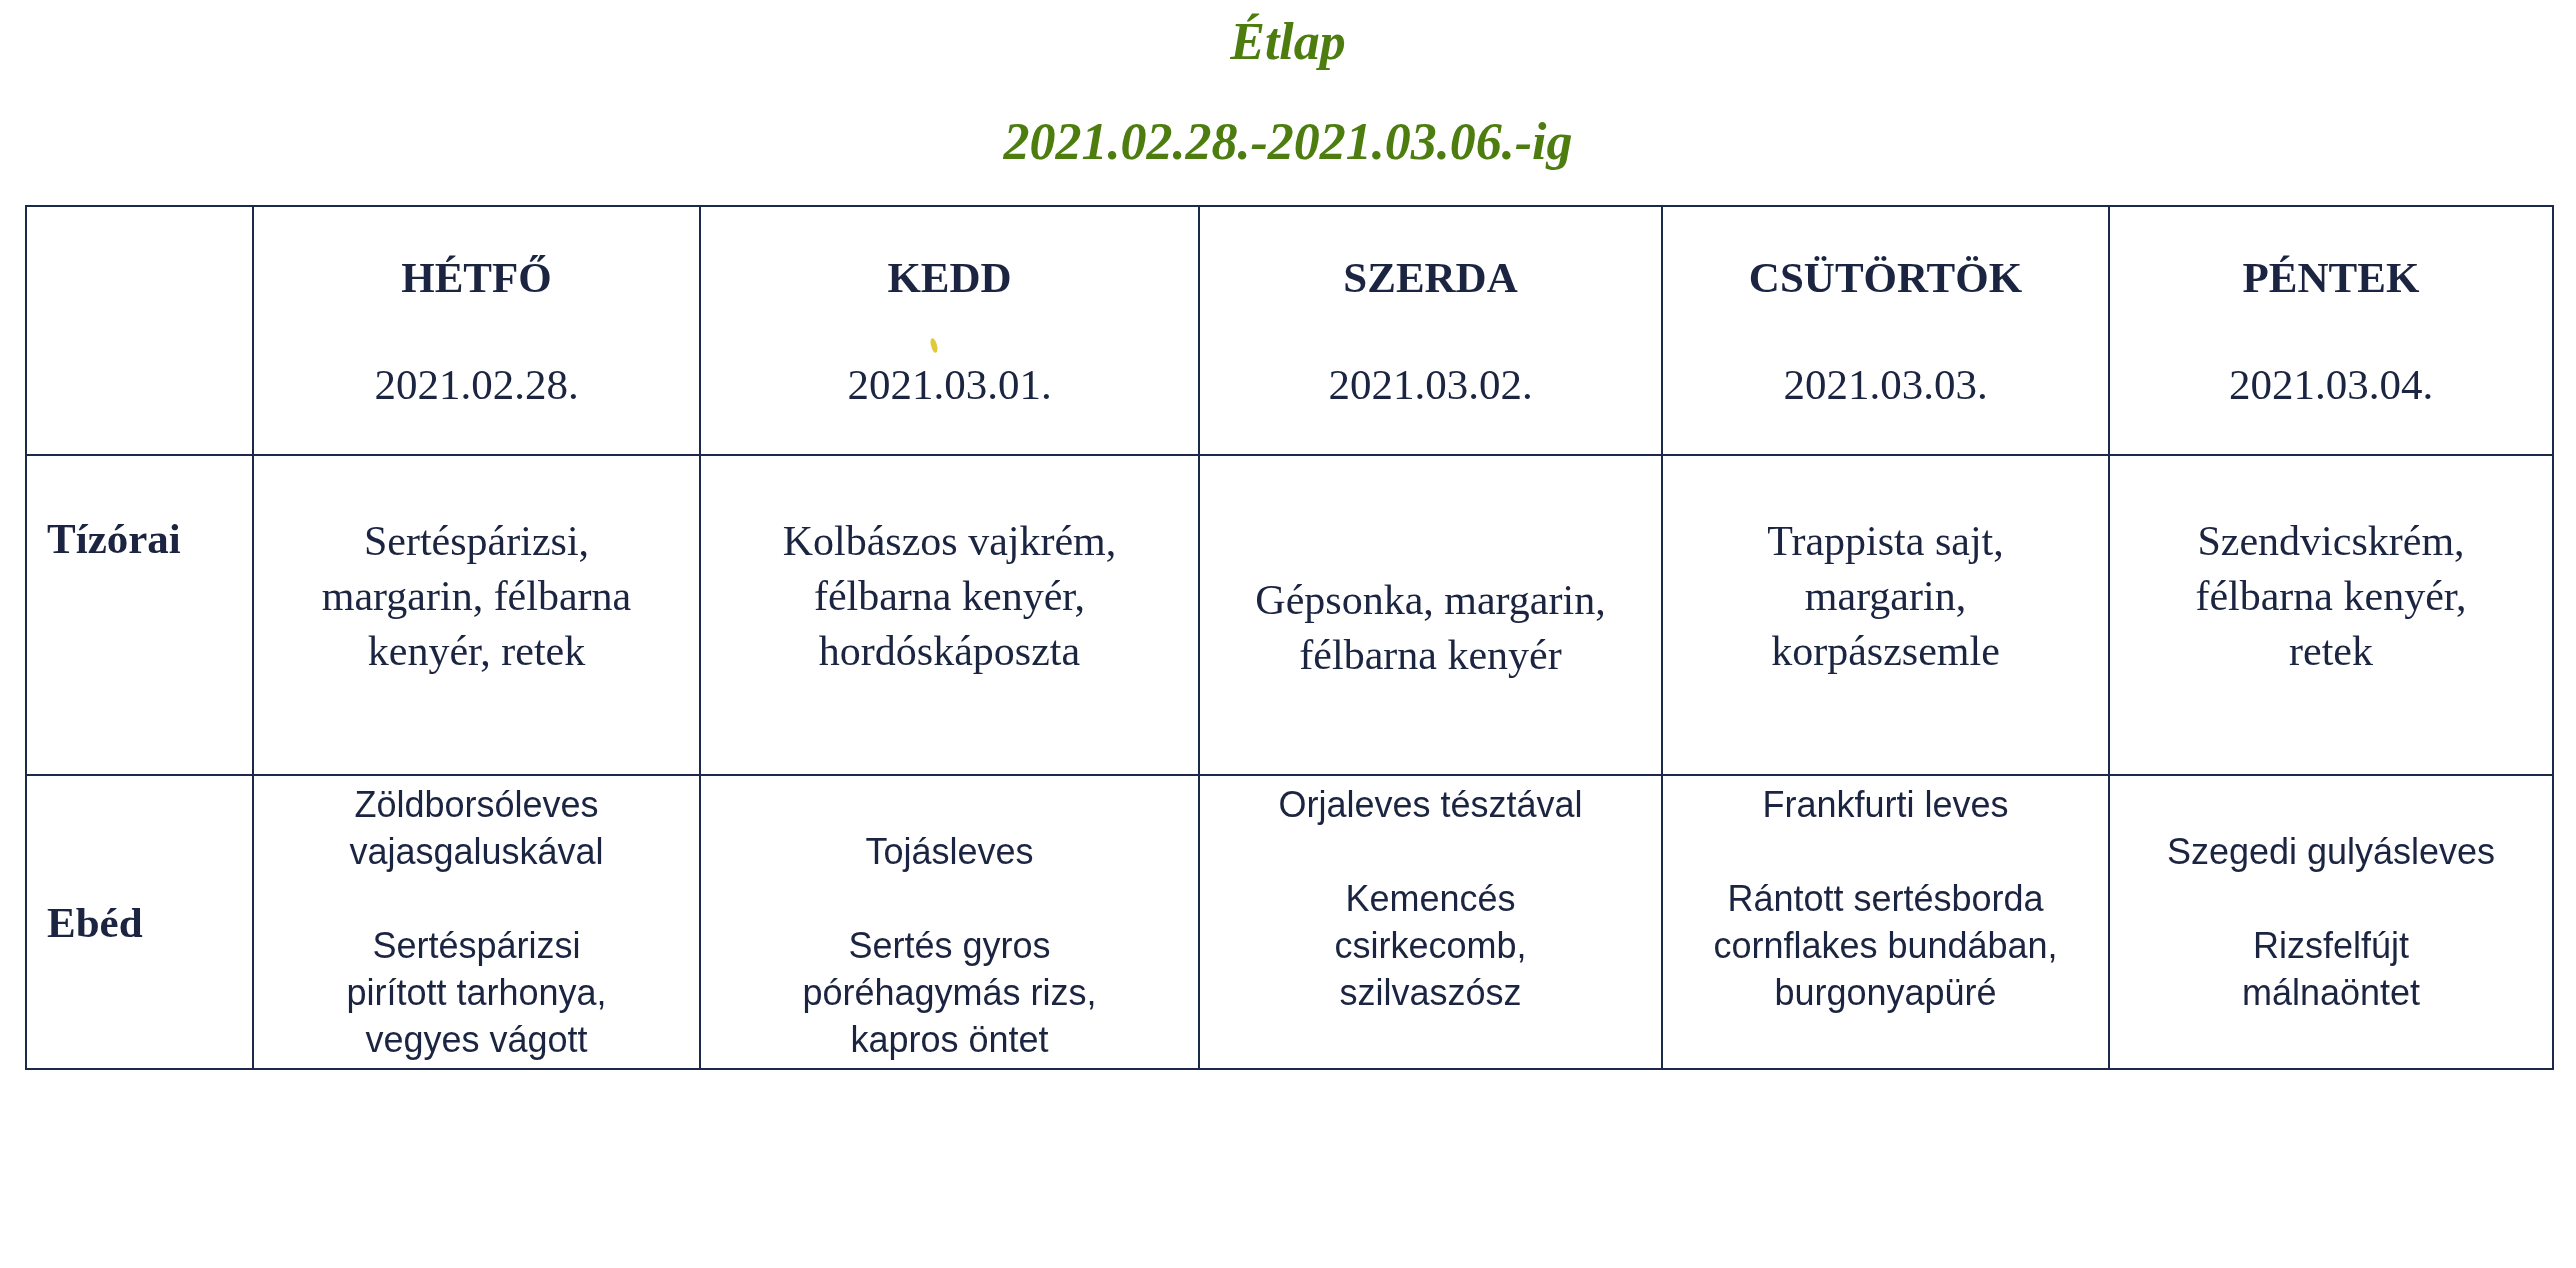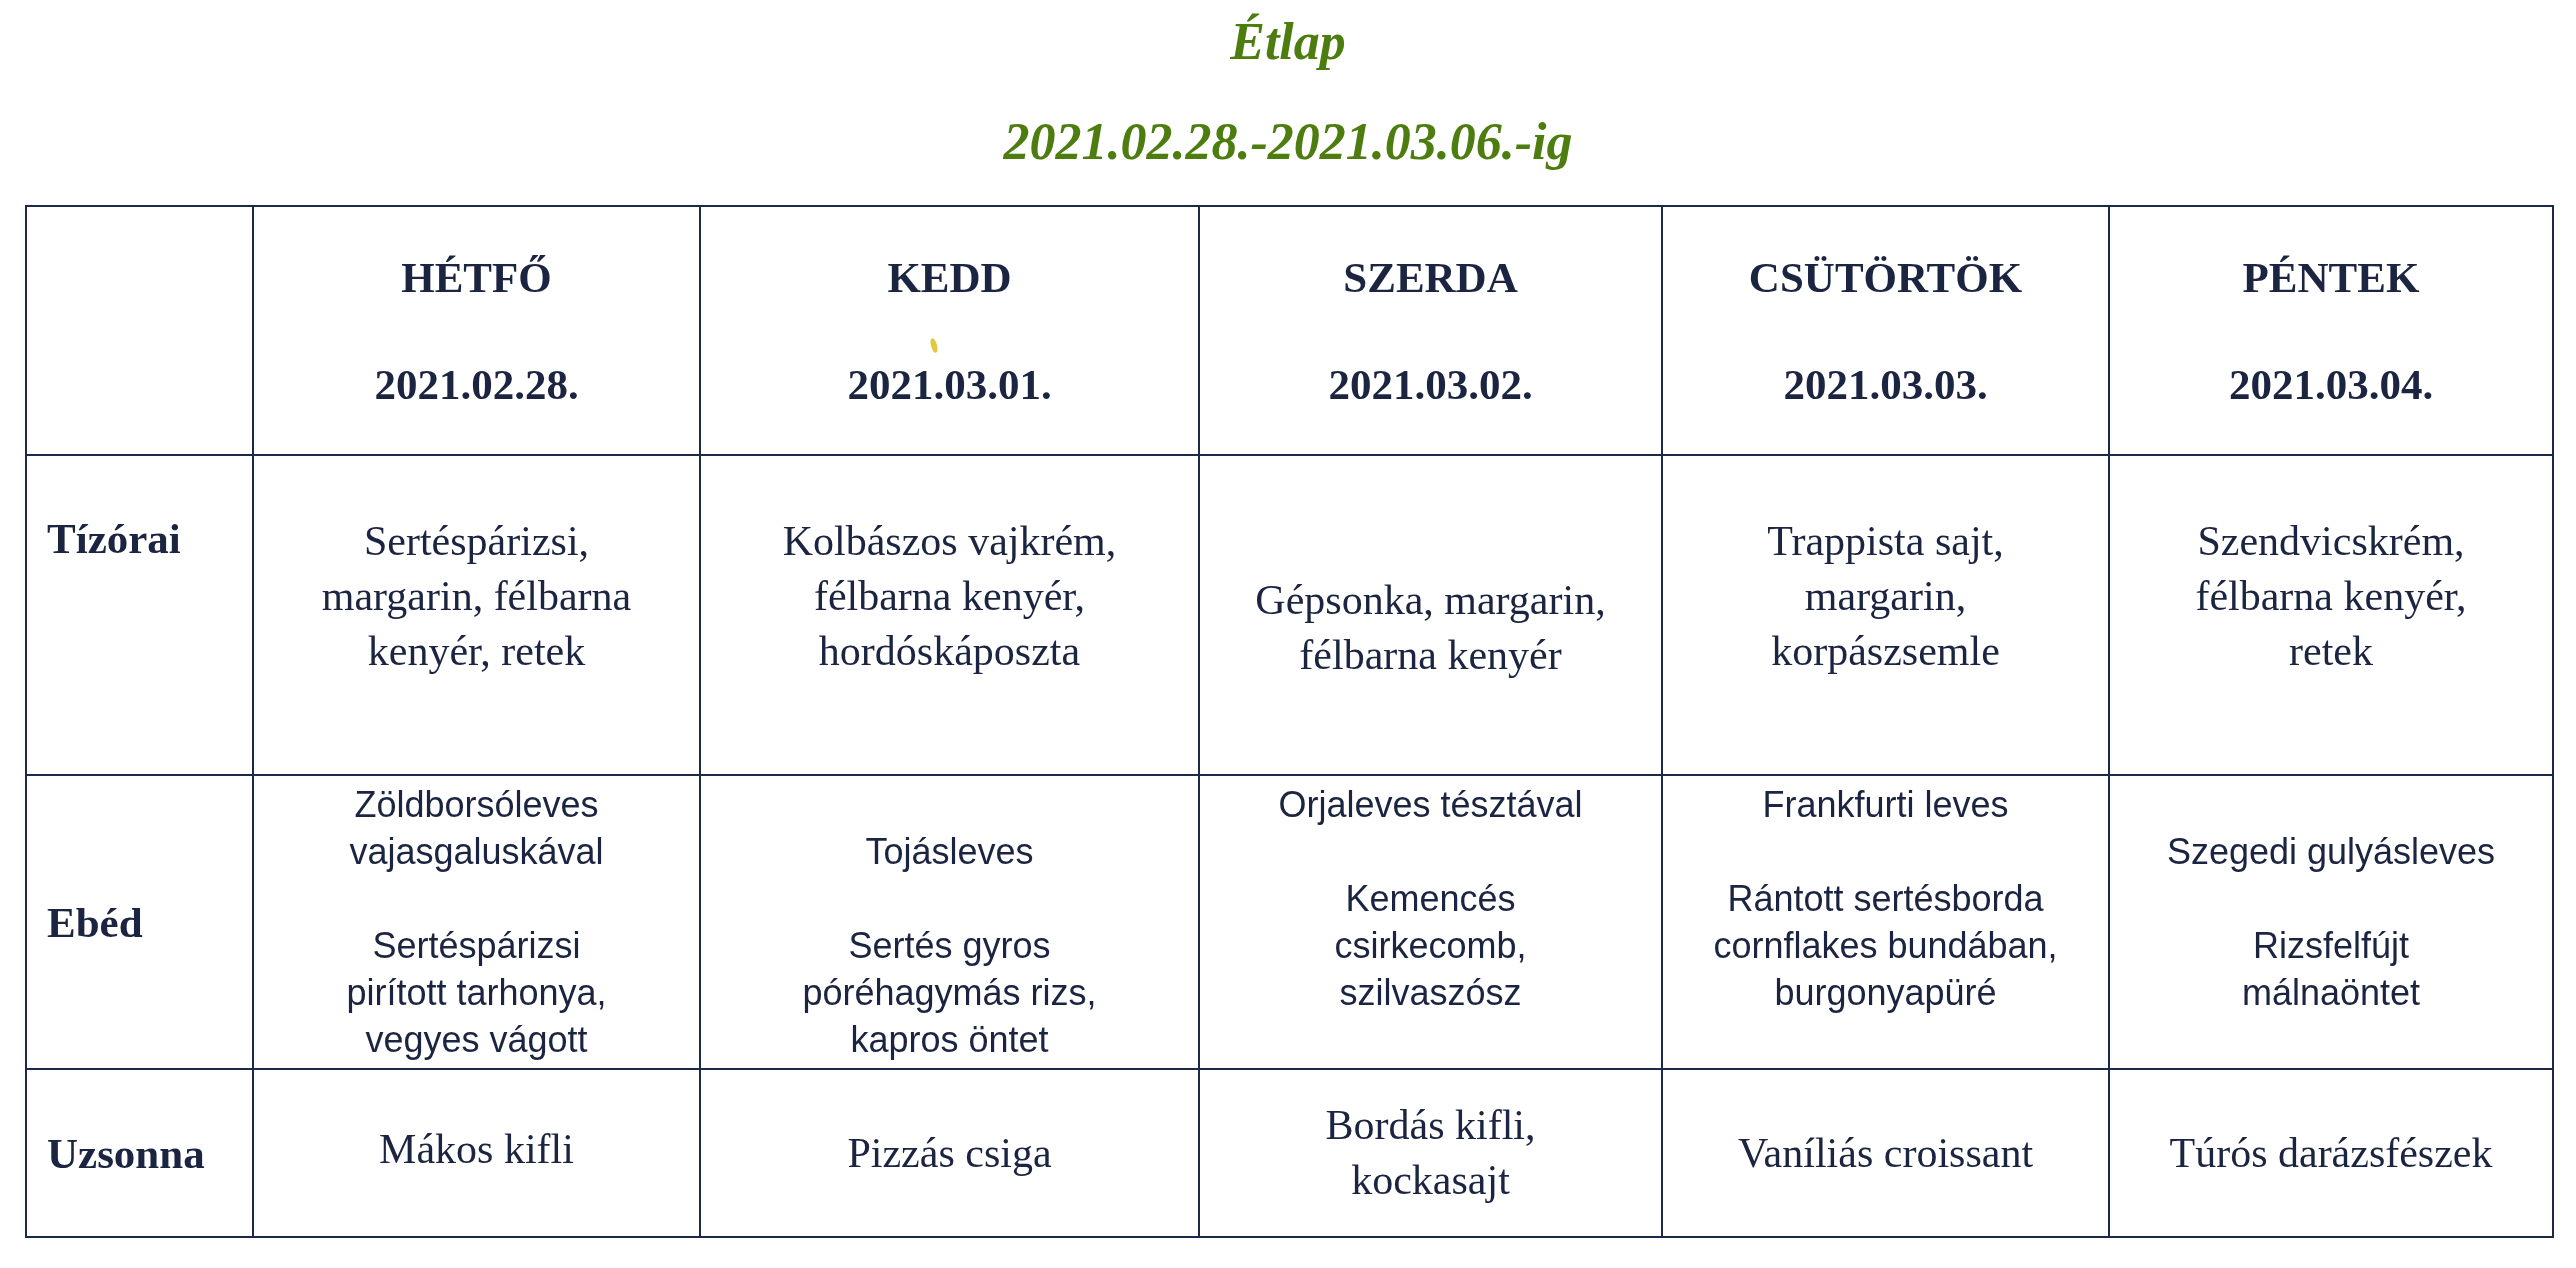--- a/index.html
+++ b/index.html
@@ -12,21 +12,21 @@
   table.menu { position: absolute; left: 25px; top: 205px; width: 2527px;
                border-collapse: collapse; table-layout: fixed; }
   table.menu td, table.menu th { border: 2.5px solid #1c2a4a; text-align: center; vertical-align: middle; padding: 0; }
   col.c0 { width: 227px; } col.c1 { width: 447px; } col.c2 { width: 499px; }
   col.c3 { width: 463px; } col.c4 { width: 447px; } col.c5 { width: 444px; }
   tr.head { height: 249px; }
   tr.r-breakfast { height: 320px; margin-top: 23px; }
   tr.r-lunch { height: 294px; }
   tr.r-snack { height: 168px; }
   .day { display: block; font-weight: bold; font-size: 43px; margin-bottom: 58px; }
-  .date { display: block; font-weight: bold; font-size: 43px; }
+  .date { display: block; font-weight: normal; font-size: 43px; }
   .rowlabel { font-weight: bold; font-size: 43px; text-align: left !important; padding-left: 20px !important; }
   .rowlabel.top { vertical-align: top; padding-top: 58px !important; }
   .serif-cell { font-size: 42px; line-height: 55px; }
   .sans-cell { font-family: "Liberation Sans", sans-serif; font-size: 36px; line-height: 47px; }
   .line { display: block; }
   .gap { display: block; height: 47px; }
   .vtop { vertical-align: top !important; padding-top: 5px !important; }
   .breakfast-top { vertical-align: top !important; padding-top: 58px !important; }
   .speck { position: absolute; left: 931px; top: 338px; width: 5.8px; height: 15px; background: #e0c93a; border-radius: 50%; transform: rotate(-15deg); }
 </style>
@@ -131,34 +131,15 @@
       <span class="line">burgonyapüré</span>
     </td>
     <td class="sans-cell" style="vertical-align:top;padding-top:52px;">
       <span class="line">Szegedi gulyásleves</span>
       <span class="gap"></span>
       <span class="line">Rizsfelfújt</span>
       <span class="line">málnaöntet</span>
     </td>
   </tr>
 
-  <tr class="r-snack">
-    <td class="rowlabel">Uzsonna</td>
-    <td class="serif-cell" style="vertical-align:top;padding-top:52px;">
-      <span class="line">Mákos kifli</span>
-    </td>
-    <td class="serif-cell">
-      <span class="line">Pizzás csiga</span>
-    </td>
-    <td class="serif-cell">
-      <span class="line">Bordás kifli,</span>
-      <span class="line">kockasajt</span>
-    </td>
-    <td class="serif-cell">
-      <span class="line">Vaníliás croissant</span>
-    </td>
-    <td class="serif-cell">
-      <span class="line">Túrós darázsfészek</span>
-    </td>
-  </tr>
 </tbody>
   </table>
 
 
 </body></html>

